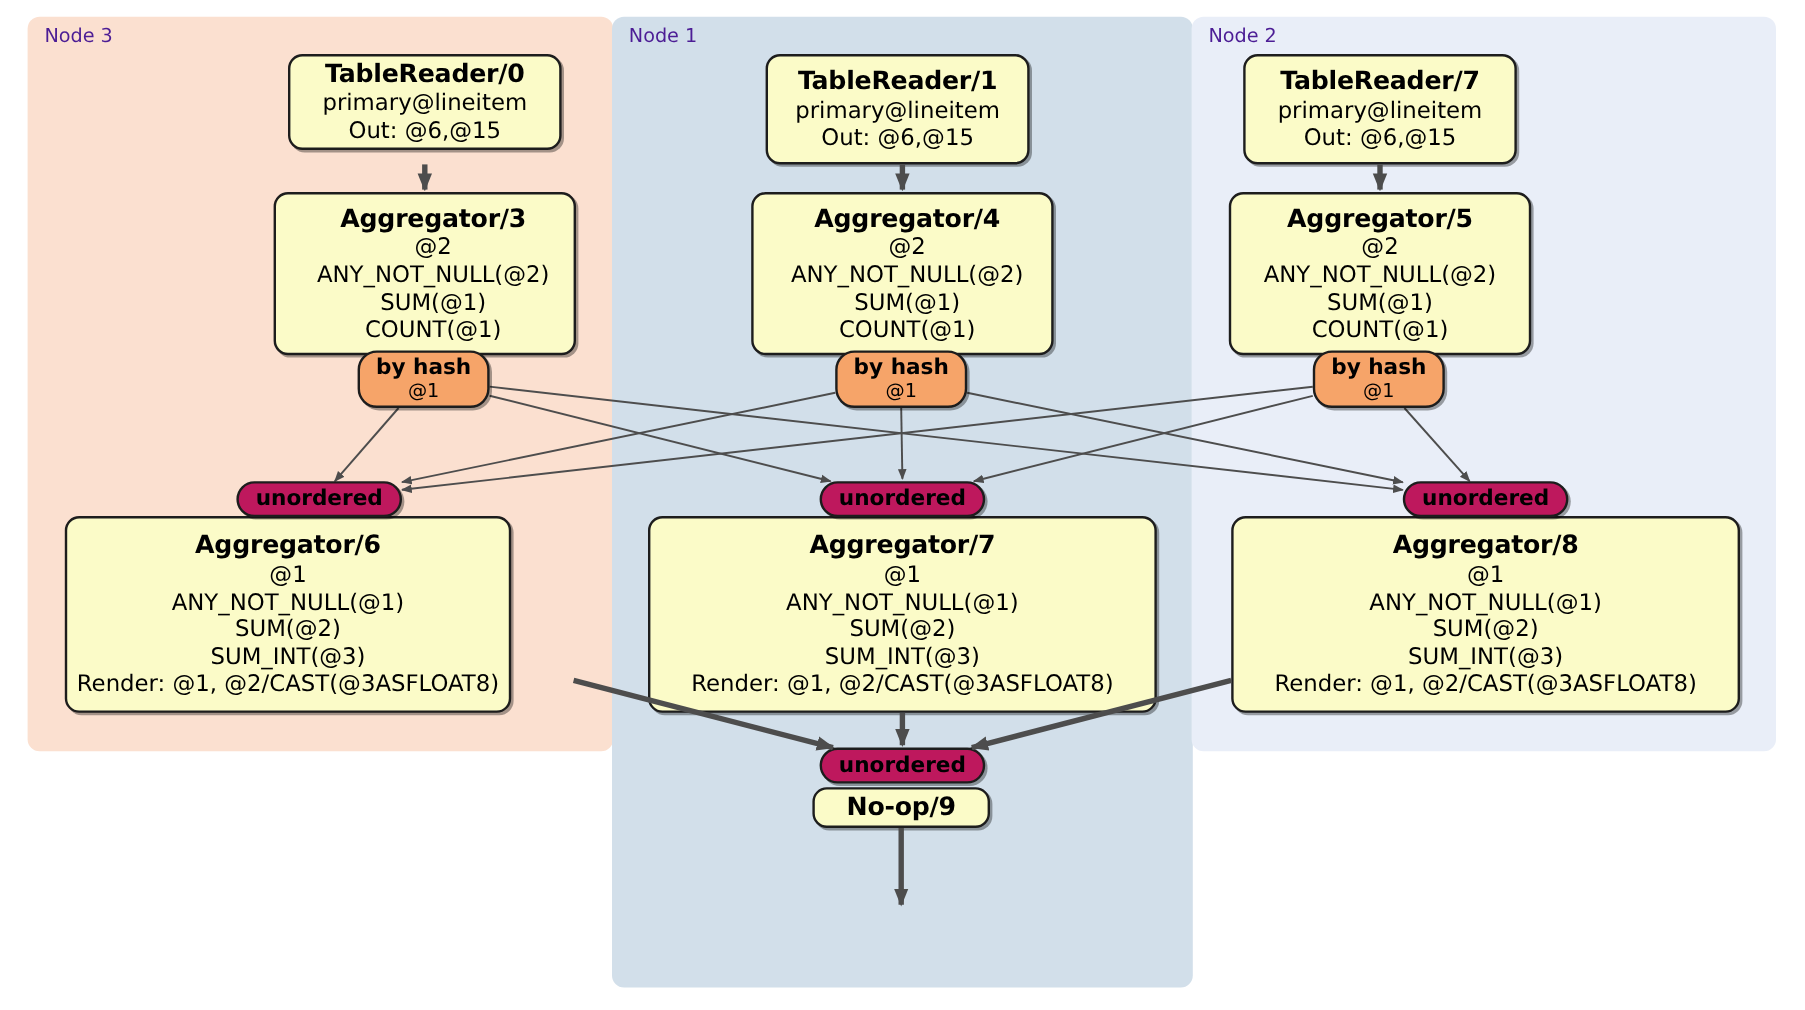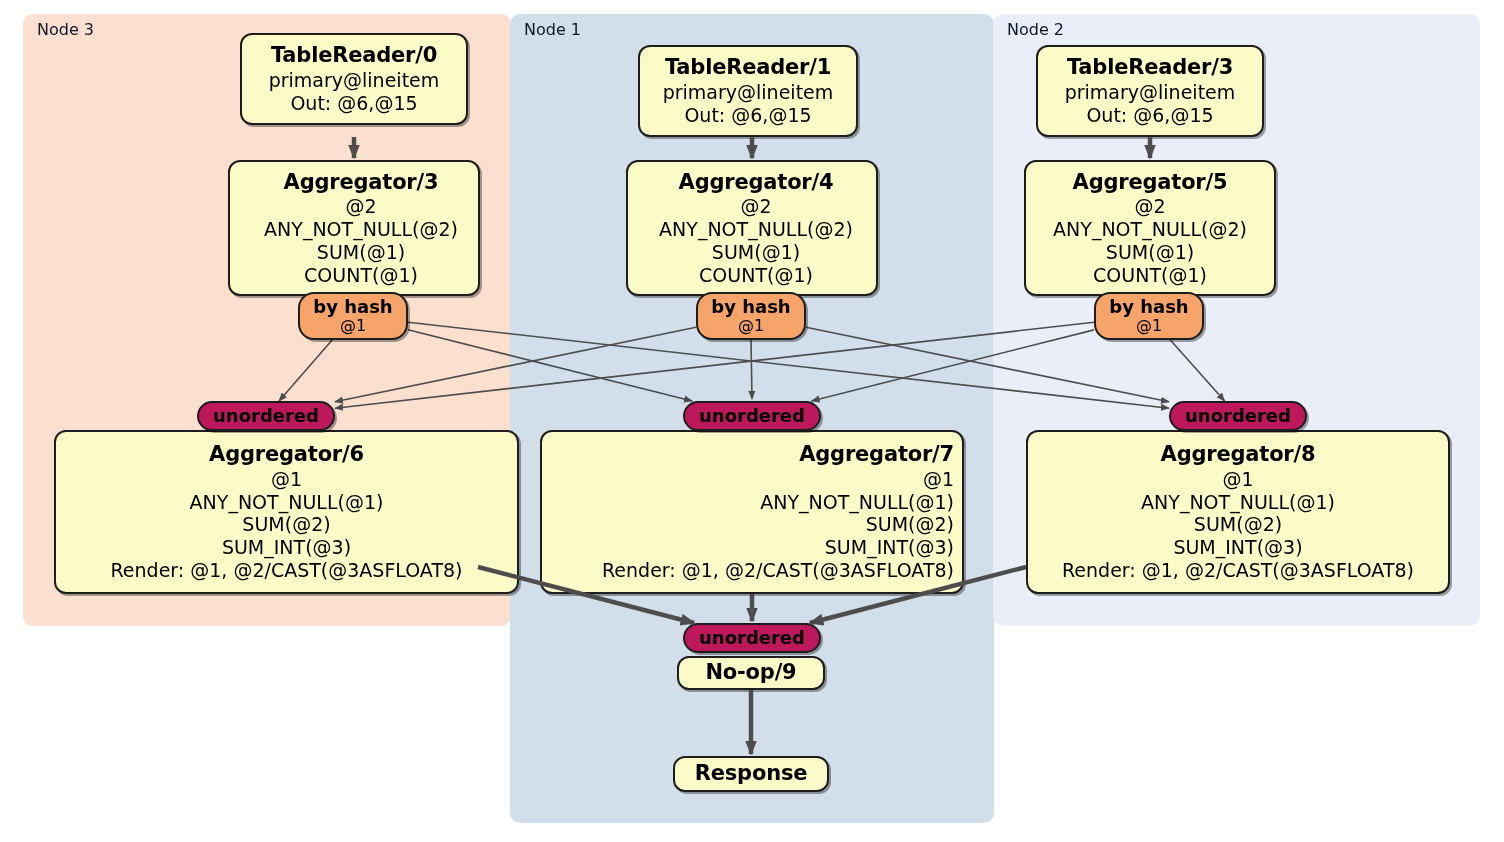--- a/index.html
+++ b/index.html
@@ -22,21 +22,21 @@
   .region {
     position: absolute;
     border-radius: 10px;
     box-sizing: border-box;
   }
   .region-label {
     position: absolute;
     left: 14px;
     top: 6px;
     font-size: 16px;
-    color: #0f172a;
+    color: #4c1d95;
     line-height: 1.2;
     white-space: nowrap;
   }
 
   
   .proc {
     position: absolute;
     box-sizing: border-box;
     background: #fbfbc8;
     border: 2px solid #1d1d1d;
@@ -152,32 +152,32 @@
     </svg>
 <div class="region" style="left: 23px; top: 14px; width: 488px; height: 612px; background: rgb(251, 224, 208); z-index: 1;">
       <div class="region-label">Node 3</div>
     </div>
     <div class="region" style="left: 510px; top: 14px; width: 484px; height: 809px; background: rgb(210, 223, 234); z-index: 1;">
       <div class="region-label">Node 1</div>
     </div>
     <div class="region" style="left: 993px; top: 14px; width: 487px; height: 612px; background: rgb(233, 238, 248); z-index: 1;">
       <div class="region-label">Node 2</div>
     </div>
-    <div class="proc" style="left: 240px; top: 33px; width: 228px; height: 92px; z-index: 5;">
+    <div class="proc" style="left: 240px; top: 45px; width: 228px; height: 80px; z-index: 5;">
       <div class="title">TableReader/0</div>
       <div class="sub">primary@lineitem</div>
       <div class="sub">Out: @6,@15</div>
     </div>
     <div class="proc" style="left: 638px; top: 45px; width: 220px; height: 92px; z-index: 5;">
       <div class="title">TableReader/1</div>
       <div class="sub">primary@lineitem</div>
       <div class="sub">Out: @6,@15</div>
     </div>
     <div class="proc" style="left: 1036px; top: 45px; width: 228px; height: 92px; z-index: 5;">
-      <div class="title">TableReader/3</div>
+      <div class="title">TableReader/7</div>
       <div class="sub">primary@lineitem</div>
       <div class="sub">Out: @6,@15</div>
     </div>
     <div class="proc" style="left: 228px; top: 160px; width: 252px; height: 136px; z-index: 5; padding-left: 22px;">
       <div class="title">Aggregator/3</div>
       <div class="sub">@2</div>
       <div class="sub">ANY_NOT_NULL(@2)</div>
       <div class="sub">SUM(@1)</div>
       <div class="sub">COUNT(@1)</div>
     </div>
@@ -188,50 +188,47 @@
       <div class="sub">SUM(@1)</div>
       <div class="sub">COUNT(@1)</div>
     </div>
     <div class="proc" style="left: 1024px; top: 160px; width: 252px; height: 136px; z-index: 5;">
       <div class="title">Aggregator/5</div>
       <div class="sub">@2</div>
       <div class="sub">ANY_NOT_NULL(@2)</div>
       <div class="sub">SUM(@1)</div>
       <div class="sub">COUNT(@1)</div>
     </div>
-    <div class="proc" style="left: 54px; top: 430px; width: 465px; height: 164px; z-index: 5;">
+    <div class="proc" style="left: 54px; top: 430px; width: 372px; height: 164px; z-index: 5;">
       <div class="title">Aggregator/6</div>
       <div class="sub">@1</div>
       <div class="sub">ANY_NOT_NULL(@1)</div>
       <div class="sub">SUM(@2)</div>
       <div class="sub">SUM_INT(@3)</div>
       <div class="sub">Render: @1, @2/CAST(@3ASFLOAT8)</div>
     </div>
-    <div class="proc" style="left: 540px; top: 430px; width: 424px; height: 164px; z-index: 5; align-items: flex-end;">
+    <div class="proc" style="left: 540px; top: 430px; width: 424px; height: 164px; z-index: 5;">
       <div class="title">Aggregator/7</div>
       <div class="sub">@1</div>
       <div class="sub">ANY_NOT_NULL(@1)</div>
       <div class="sub">SUM(@2)</div>
       <div class="sub">SUM_INT(@3)</div>
       <div class="sub">Render: @1, @2/CAST(@3ASFLOAT8)</div>
     </div>
     <div class="proc" style="left: 1026px; top: 430px; width: 424px; height: 164px; z-index: 5;">
       <div class="title">Aggregator/8</div>
       <div class="sub">@1</div>
       <div class="sub">ANY_NOT_NULL(@1)</div>
       <div class="sub">SUM(@2)</div>
       <div class="sub">SUM_INT(@3)</div>
       <div class="sub">Render: @1, @2/CAST(@3ASFLOAT8)</div>
     </div>
     <div class="proc" style="left: 677px; top: 656px; width: 148px; height: 34px; z-index: 5;">
       <div class="title">No-op/9</div>
     </div>
-    <div class="proc" style="left: 673px; top: 756px; width: 156px; height: 36px; z-index: 5;">
-      <div class="title">Response</div>
-    </div>
     <div class="pill hash" style="left: 298px; top: 292px; width: 110px; height: 48px;">
       <div class="ptitle">by hash</div>
       <div class="psub">@1</div>
     </div>
     <div class="pill hash" style="left: 696px; top: 292px; width: 110px; height: 48px;">
       <div class="ptitle">by hash</div>
       <div class="psub">@1</div>
     </div>
     <div class="pill hash" style="left: 1094px; top: 292px; width: 110px; height: 48px;">
       <div class="ptitle">by hash</div>

